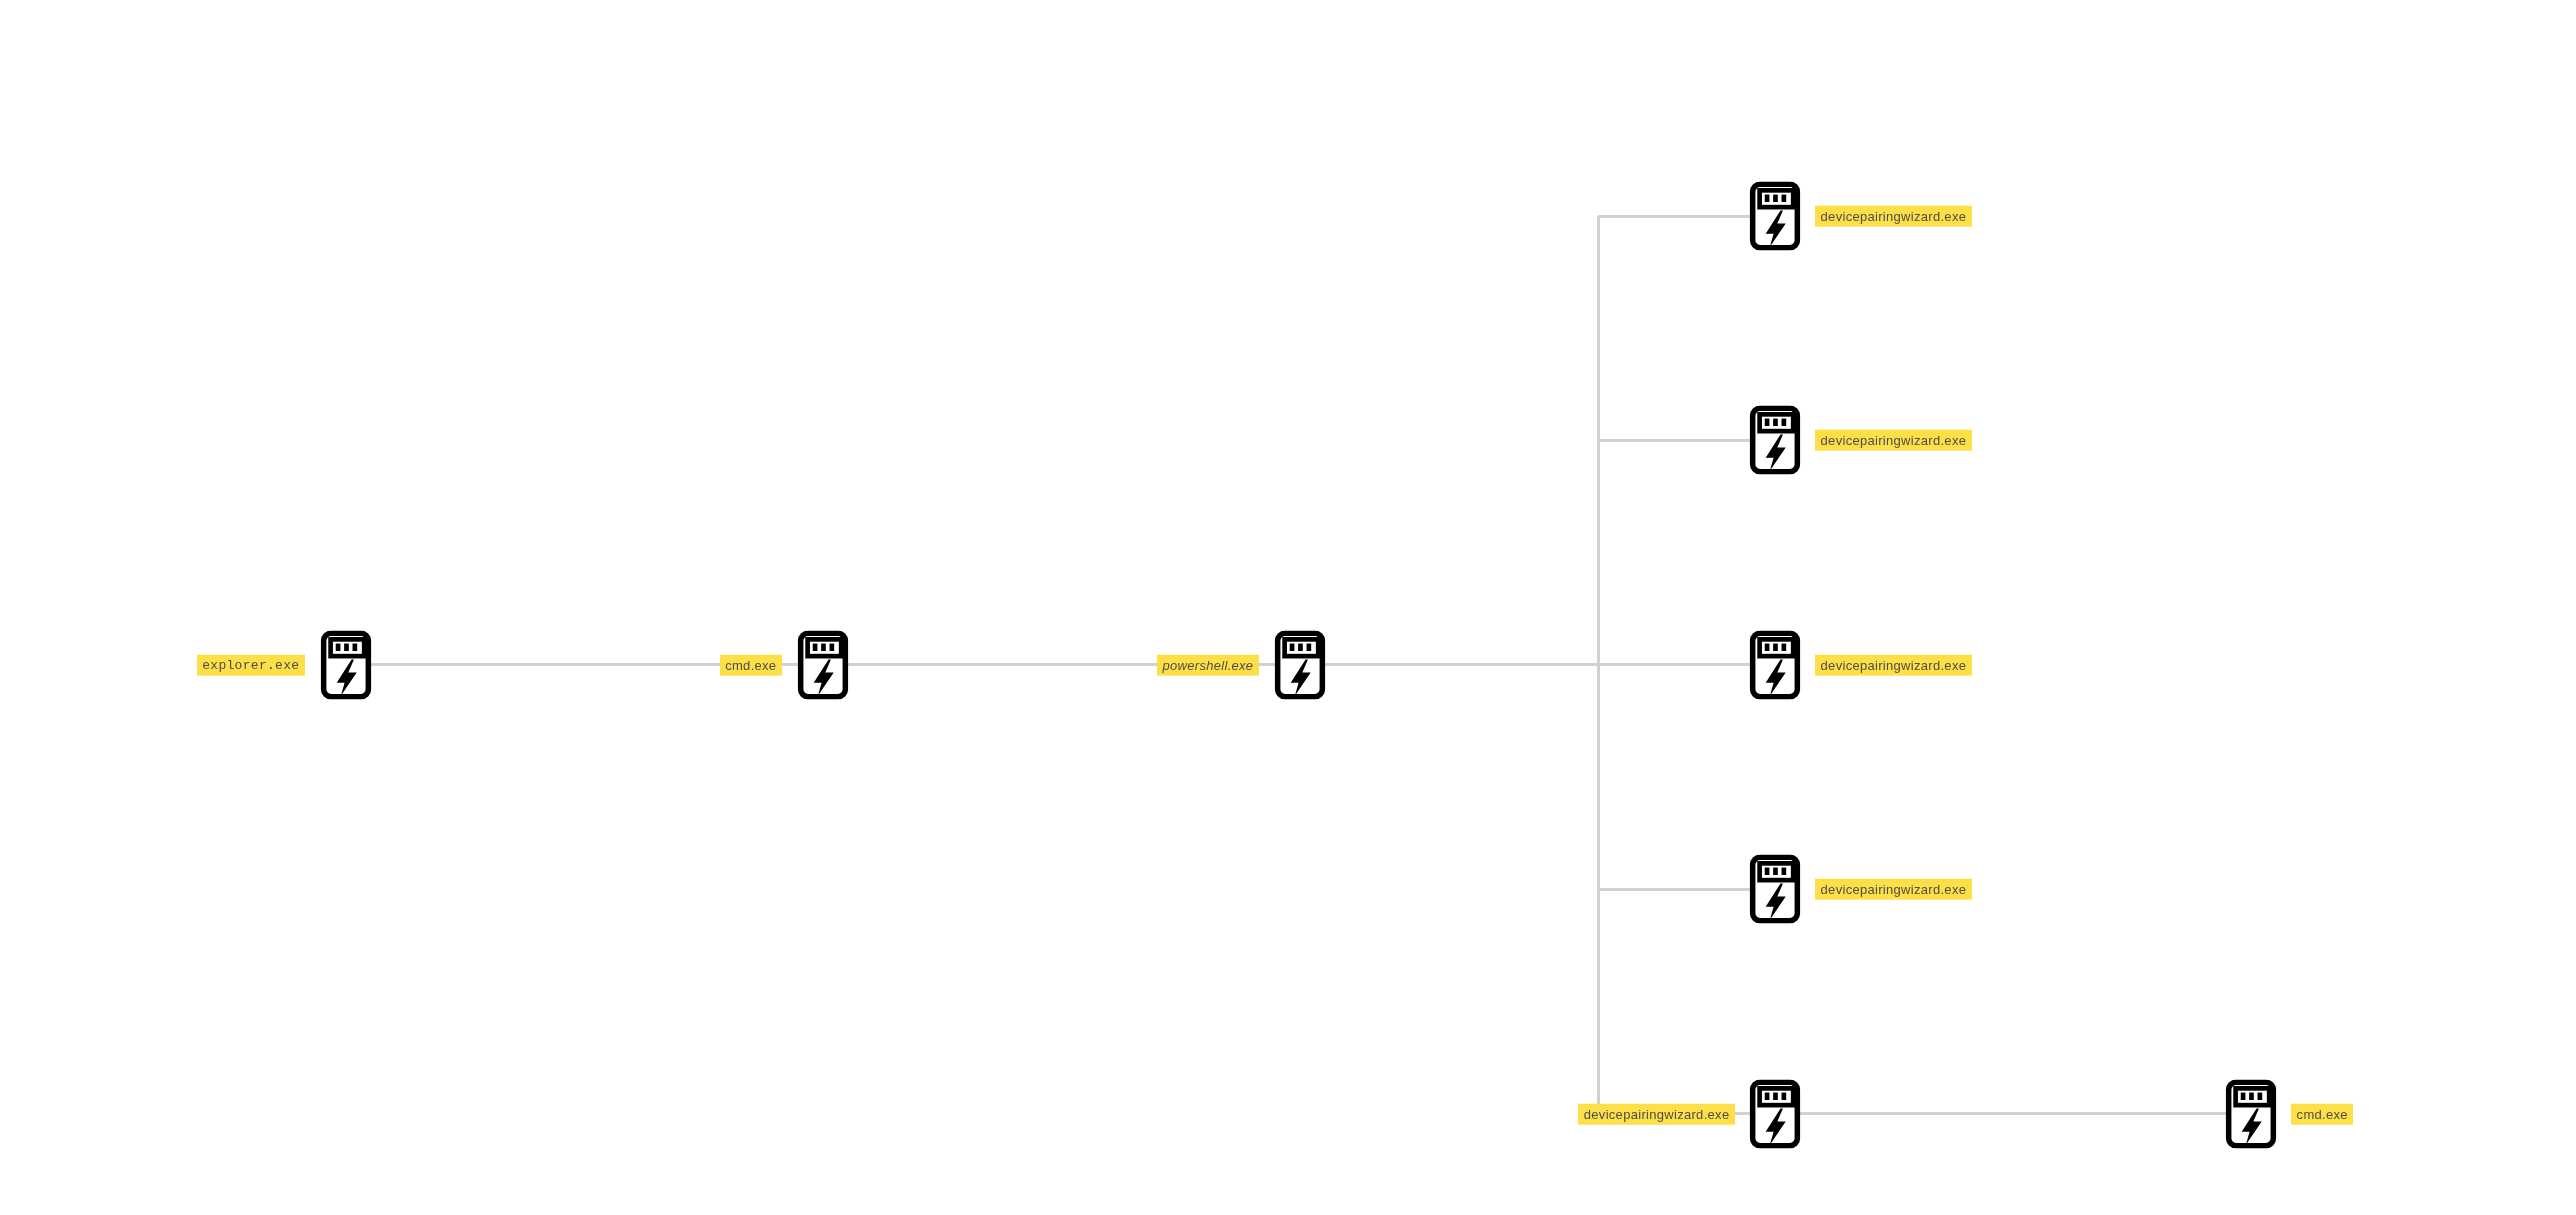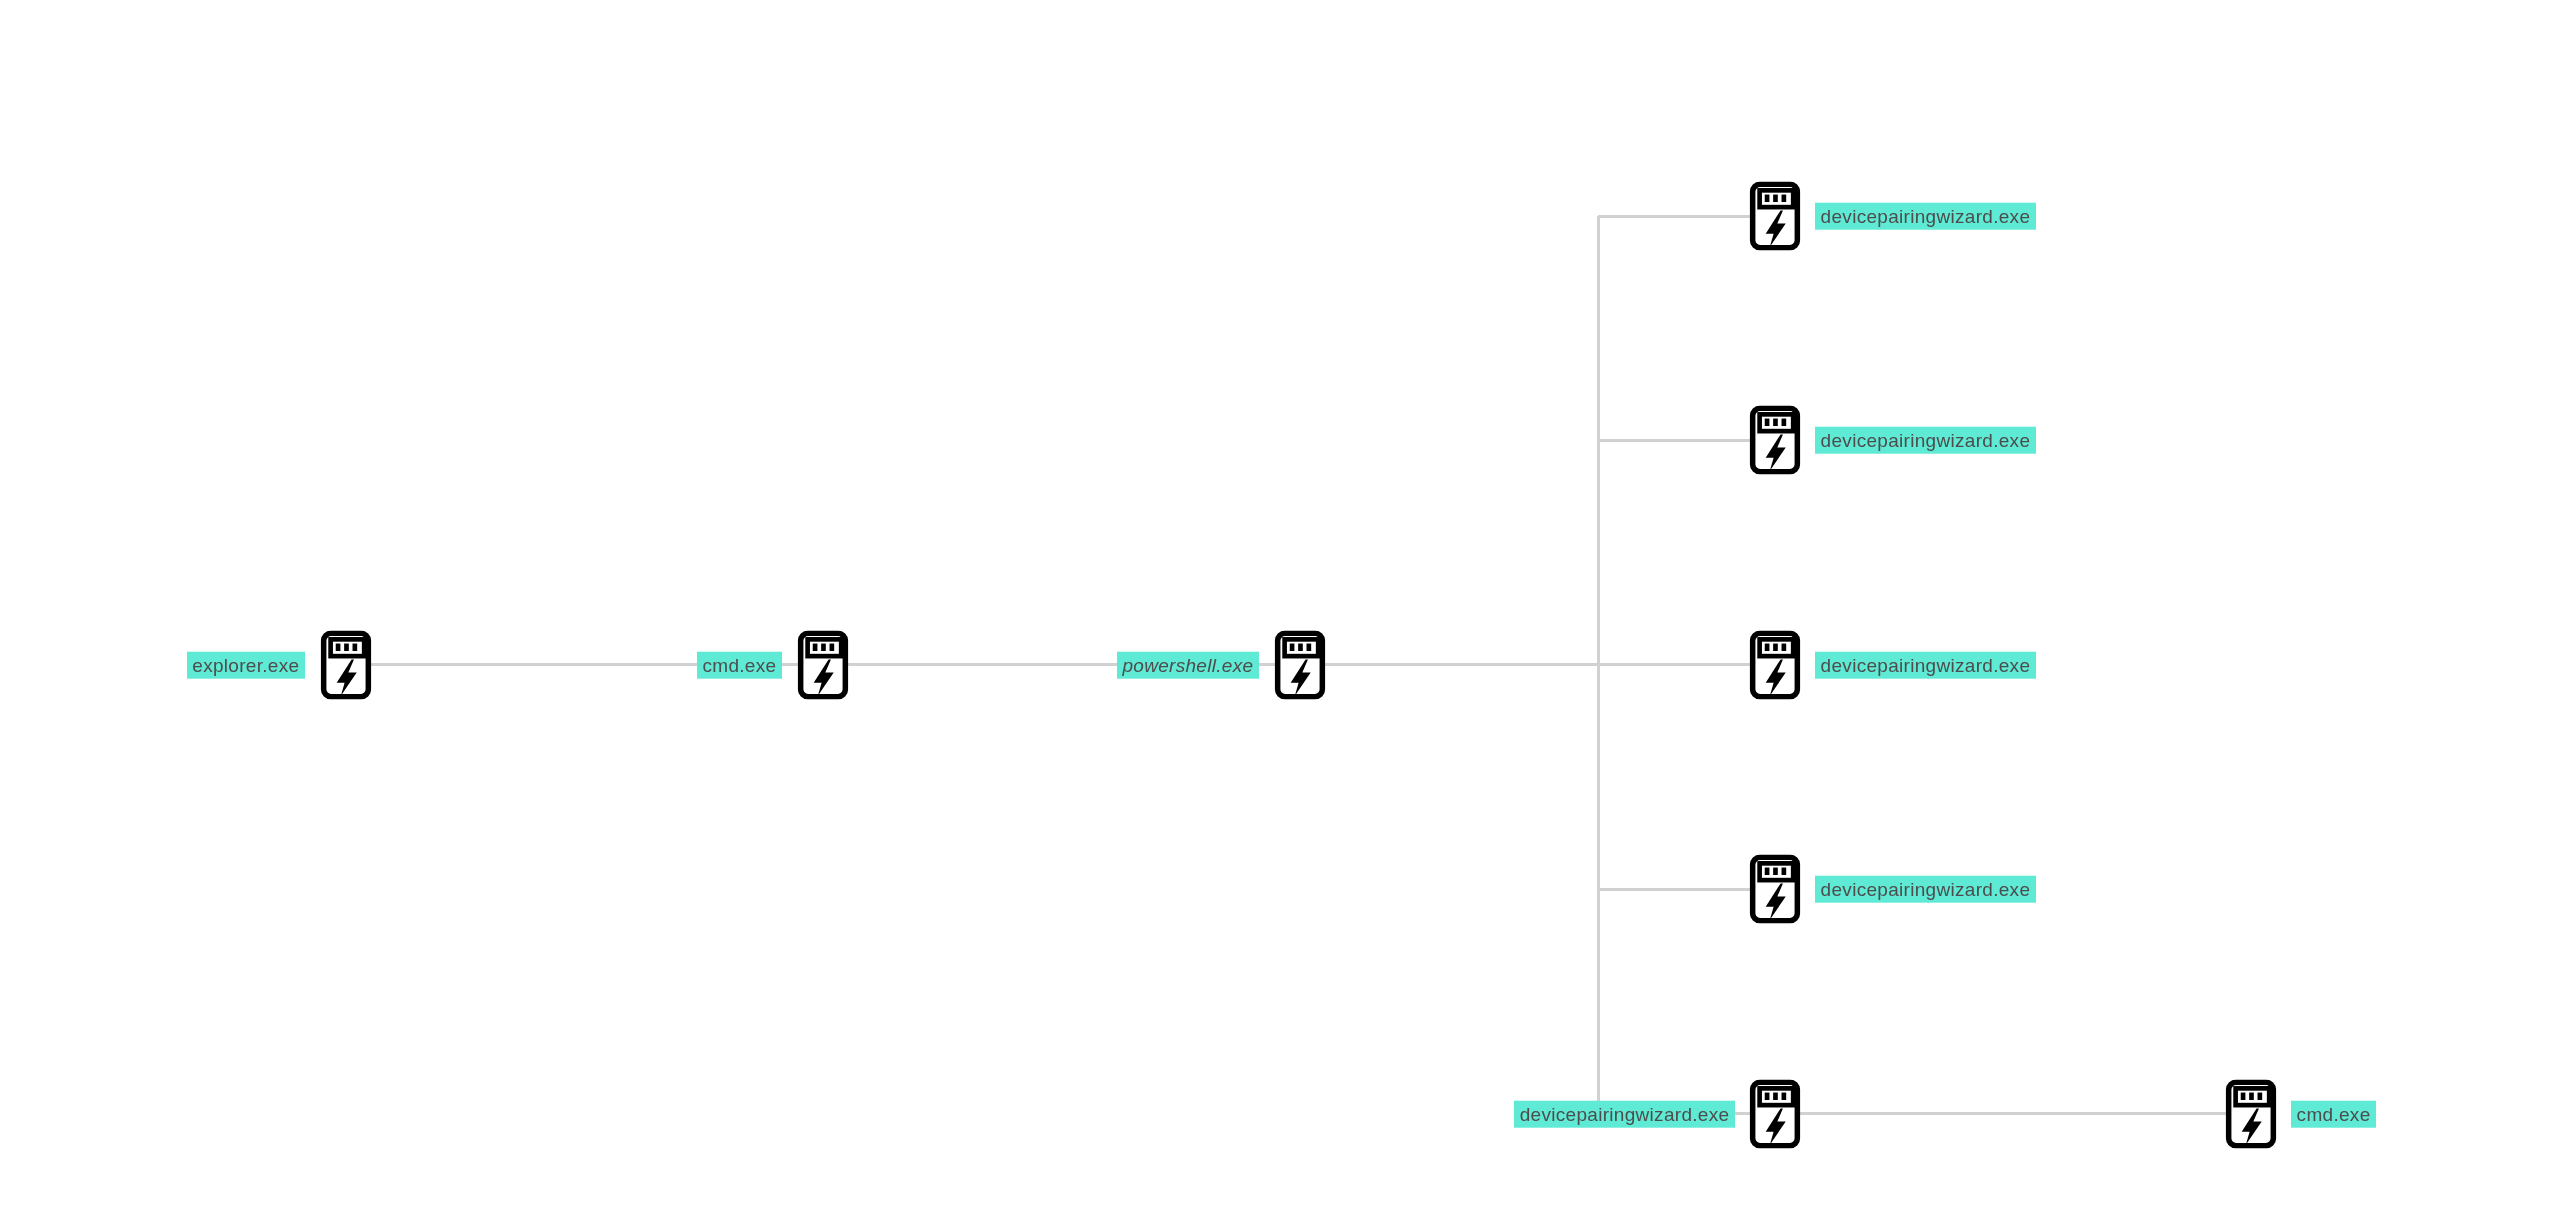--- a/index.html
+++ b/index.html
@@ -16,24 +16,24 @@
     overflow: hidden;
   }
   .edge {
     position: absolute;
     background: #d1d1d1;
     z-index: 1;
   }
   .node-label {
     position: absolute;
     z-index: 2;
-    font-size: 19px;
+    font-size: 13px;
     letter-spacing: 0.3px;
     color: #4d4d4d;
-    background: #5eead4;
+    background: #fde047;
     padding: 3.8px 5.6px;
     white-space: nowrap;
     transform: translateY(-50%);
     line-height: 1;
   }
   .node-icon {
     position: absolute;
     z-index: 3;
     width: 51px;
     height: 69px;
@@ -52,21 +52,21 @@
 <div id="canvas">
     <div class="edge" style="background: rgb(209, 209, 209); left: 346px; top: 663px; width: 477px; height: 2.8px;"></div>
     <div class="edge" style="background: rgb(209, 209, 209); left: 823px; top: 663px; width: 477px; height: 2.8px;"></div>
     <div class="edge" style="background: rgb(209, 209, 209); left: 1300px; top: 663px; width: 475px; height: 2.8px;"></div>
     <div class="edge" style="background: rgb(209, 209, 209); left: 1597px; top: 216px; width: 2.8px; height: 898px;"></div>
     <div class="edge" style="background: rgb(209, 209, 209); left: 1598px; top: 215px; width: 177px; height: 2.8px;"></div>
     <div class="edge" style="background: rgb(209, 209, 209); left: 1598px; top: 439px; width: 177px; height: 2.8px;"></div>
     <div class="edge" style="background: rgb(209, 209, 209); left: 1598px; top: 888px; width: 177px; height: 2.8px;"></div>
     <div class="edge" style="background: rgb(209, 209, 209); left: 1598px; top: 1112px; width: 177px; height: 2.8px;"></div>
     <div class="edge" style="background: rgb(209, 209, 209); left: 1775px; top: 1112px; width: 476px; height: 2.8px;"></div>
-    <div class="node-label" style="color: rgb(77, 77, 77); top: 665px; right: 2271px;">explorer.exe</div>
+    <div class="node-label" style="color: rgb(77, 77, 77); top: 665px; right: 2271px; font-family: Liberation Mono, monospace;">explorer.exe</div>
     <div class="node-label" style="color: rgb(77, 77, 77); top: 665px; right: 1794px;">cmd.exe</div>
     <div class="node-label" style="color: rgb(77, 77, 77); top: 665px; right: 1317px; font-style: italic;">powershell.exe</div>
     <div class="node-label" style="color: rgb(77, 77, 77); top: 216px; left: 1815px;">devicepairingwizard.exe</div>
     <div class="node-label" style="color: rgb(77, 77, 77); top: 440px; left: 1815px;">devicepairingwizard.exe</div>
     <div class="node-label" style="color: rgb(77, 77, 77); top: 665px; left: 1815px;">devicepairingwizard.exe</div>
     <div class="node-label" style="color: rgb(77, 77, 77); top: 889px; left: 1815px;">devicepairingwizard.exe</div>
     <div class="node-label" style="color: rgb(77, 77, 77); top: 1114px; right: 841px;">devicepairingwizard.exe</div>
     <div class="node-label" style="color: rgb(77, 77, 77); top: 1114px; left: 2291px;">cmd.exe</div>
     <div class="node-icon" style="left: 346px; top: 665px;">
   <svg viewBox="0 0 54 74" xmlns="http://www.w3.org/2000/svg">

